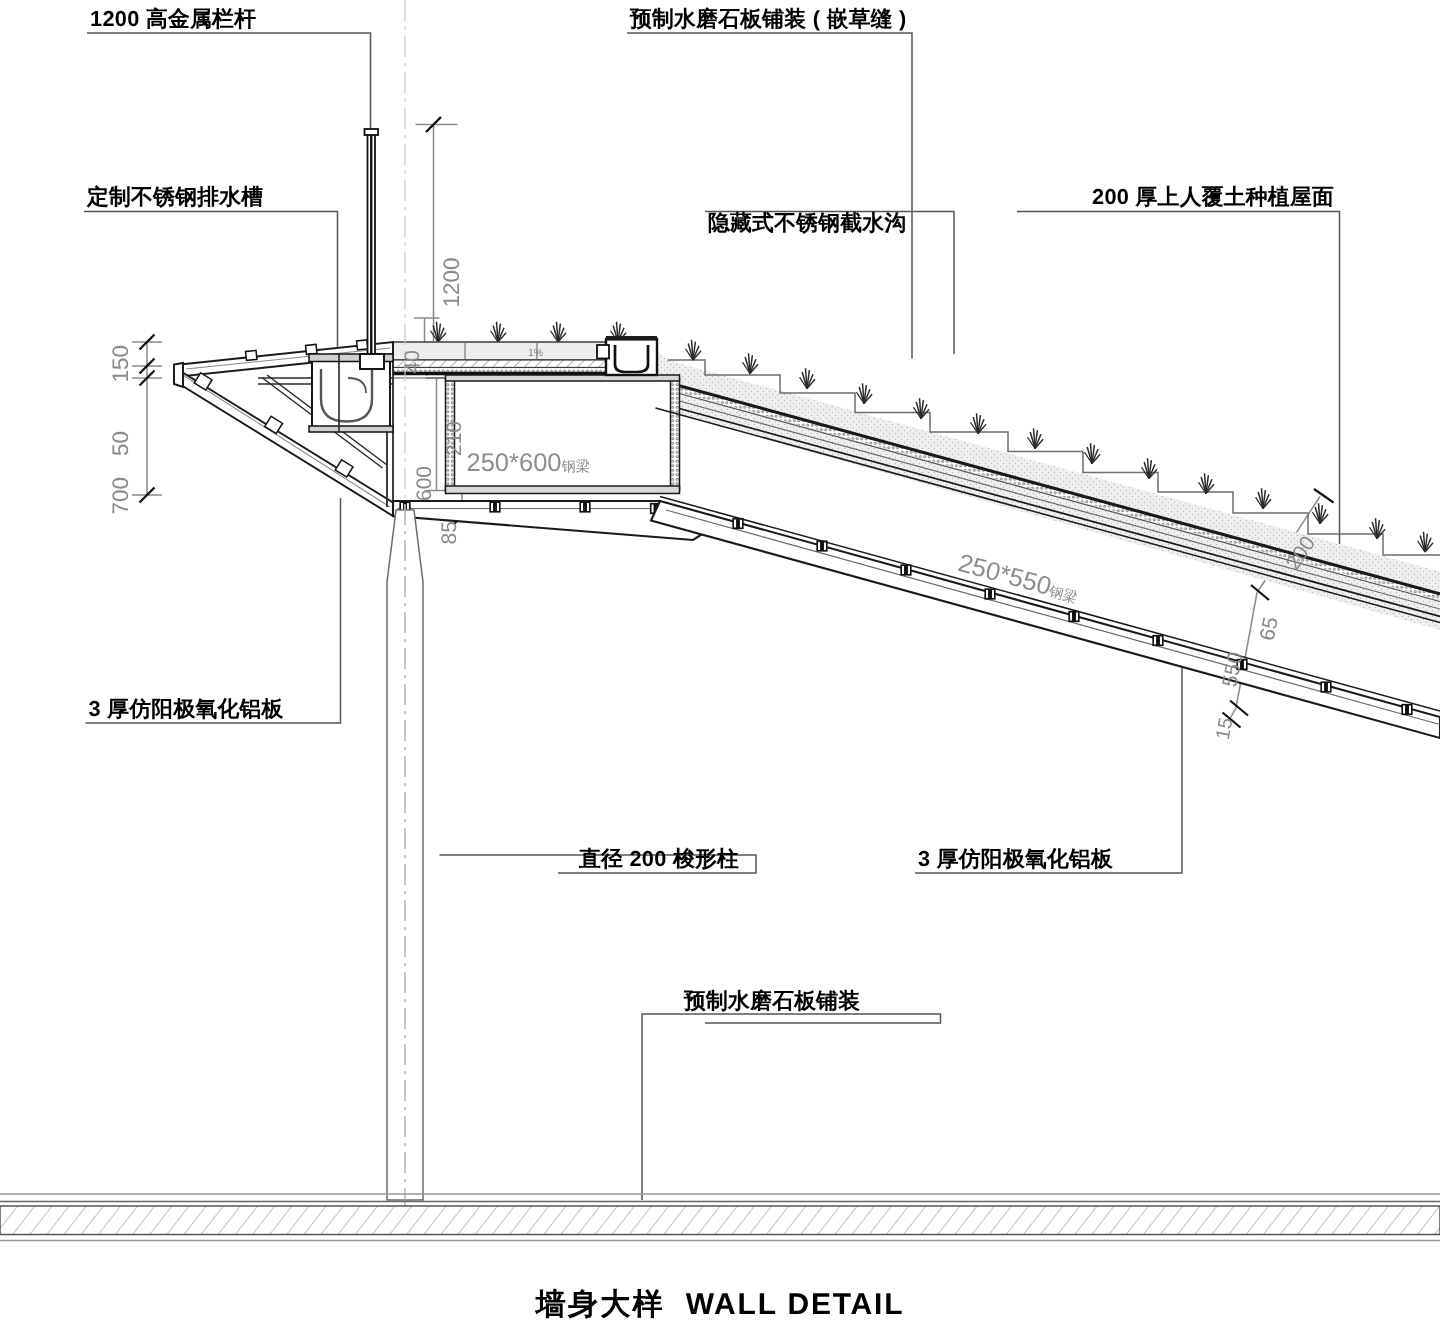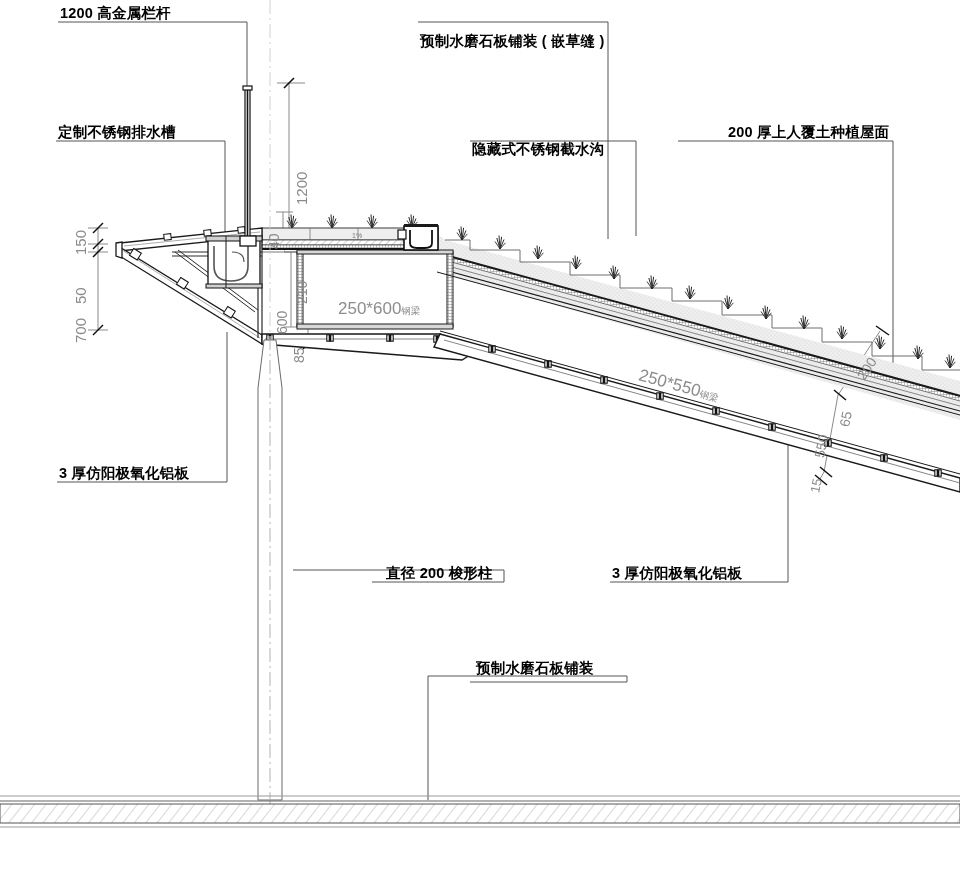--- a/index.html
+++ b/index.html
@@ -339,35 +339,35 @@
       <line x1="0" y1="796" x2="960" y2="796" stroke="#999" stroke-width="1"></line>
       <line x1="0" y1="801" x2="960" y2="801" stroke="#666" stroke-width="1"></line>
       <rect x="0" y="804" width="960" height="19" fill="url(#concHatch)" stroke="#555" stroke-width="1"></rect>
       <line x1="0" y1="827" x2="960" y2="827" stroke="#999" stroke-width="1"></line>
     </g>
 
   </svg>
 
   <div class="lbl" style="left:60px; top:6px;">1200 高金属栏杆</div>
 
-  <div class="lbl" style="left:420px; top:6px;margin-top:28px;">预制水磨石板铺装 ( 嵌草缝 )</div>
+  <div class="lbl" style="left:420px; top:6px;">预制水磨石板铺装 ( 嵌草缝 )</div>
 
   <div class="lbl" style="left:58px; top:125px;">定制不锈钢排水槽</div>
 
   <div class="lbl" style="left:472px; top:142px;">隐藏式不锈钢截水沟</div>
 
   <div class="lbl" style="left:680px; top:125px;margin-left:48px;">200 厚上人覆土种植屋面</div>
 
   <div class="lbl" style="left:59px; top:466px;">3 厚仿阳极氧化铝板</div>
 
   <div class="lbl" style="left:386px; top:566px;">直径 200 梭形柱</div>
 
   <div class="lbl" style="left:612px; top:566px;">3 厚仿阳极氧化铝板</div>
 
-  <div class="lbl" style="left:476px; top:661px;">预制水磨石板铺装</div>
+  <div class="lbl" style="left:456px; top:661px;">预制水磨石板铺装</div>
 
   <div class="dim" style="left:309px; top:190px; transform:rotate(-90deg);">1200</div>
 
   <div class="dim" style="left:88px; top:240px; transform:rotate(-90deg);">150</div>
 
   <div class="dim" style="left:88px; top:289px; transform:rotate(-90deg);">50</div>
 
   <div class="dim" style="left:88px; top:328px; transform:rotate(-90deg);">700</div>
 
   <div class="dim" style="left:281px; top:235px; transform:rotate(-90deg); font-size:14px;">40</div>
@@ -379,24 +379,27 @@
   <div class="dim" style="left:306px; top:349px; transform:rotate(-90deg); font-size:14px;">85</div>
 
   <div class="dim" style="left:866px; top:368px; transform:rotate(-56deg); font-size:14px;">200</div>
 
   <div class="dim" style="left:826px; top:445px; transform:rotate(-79deg); font-size:14px;">550</div>
 
   <div class="dim" style="left:851px; top:414px; transform:rotate(-79deg); font-size:14px;">65</div>
 
   <div class="dim" style="left:821px; top:481px; transform:rotate(-79deg); font-size:13px;">15</div>
 
-  <div class="beamtag" style="left:338px; top:300px;">
+  <div class="beamtag" style="left:311px; top:300px;">
     <span>250*600</span><span class="unitcn">钢梁</span>
   </div>
 
   <div class="beamtag" style="left:637px; top:366px; transform:rotate(15.3deg);">
     <span>250*550</span><span class="unitcn">钢梁</span>
   </div>
 
   <div class="slopetag" style="left:352px; top:232px;">1%</div>
 
+  <div id="title-block">
+    <span class="t-cn">墙身大样</span><span class="t-en">WALL  DETAIL</span>
+  </div>
 
 </div>
 
 </body></html>

